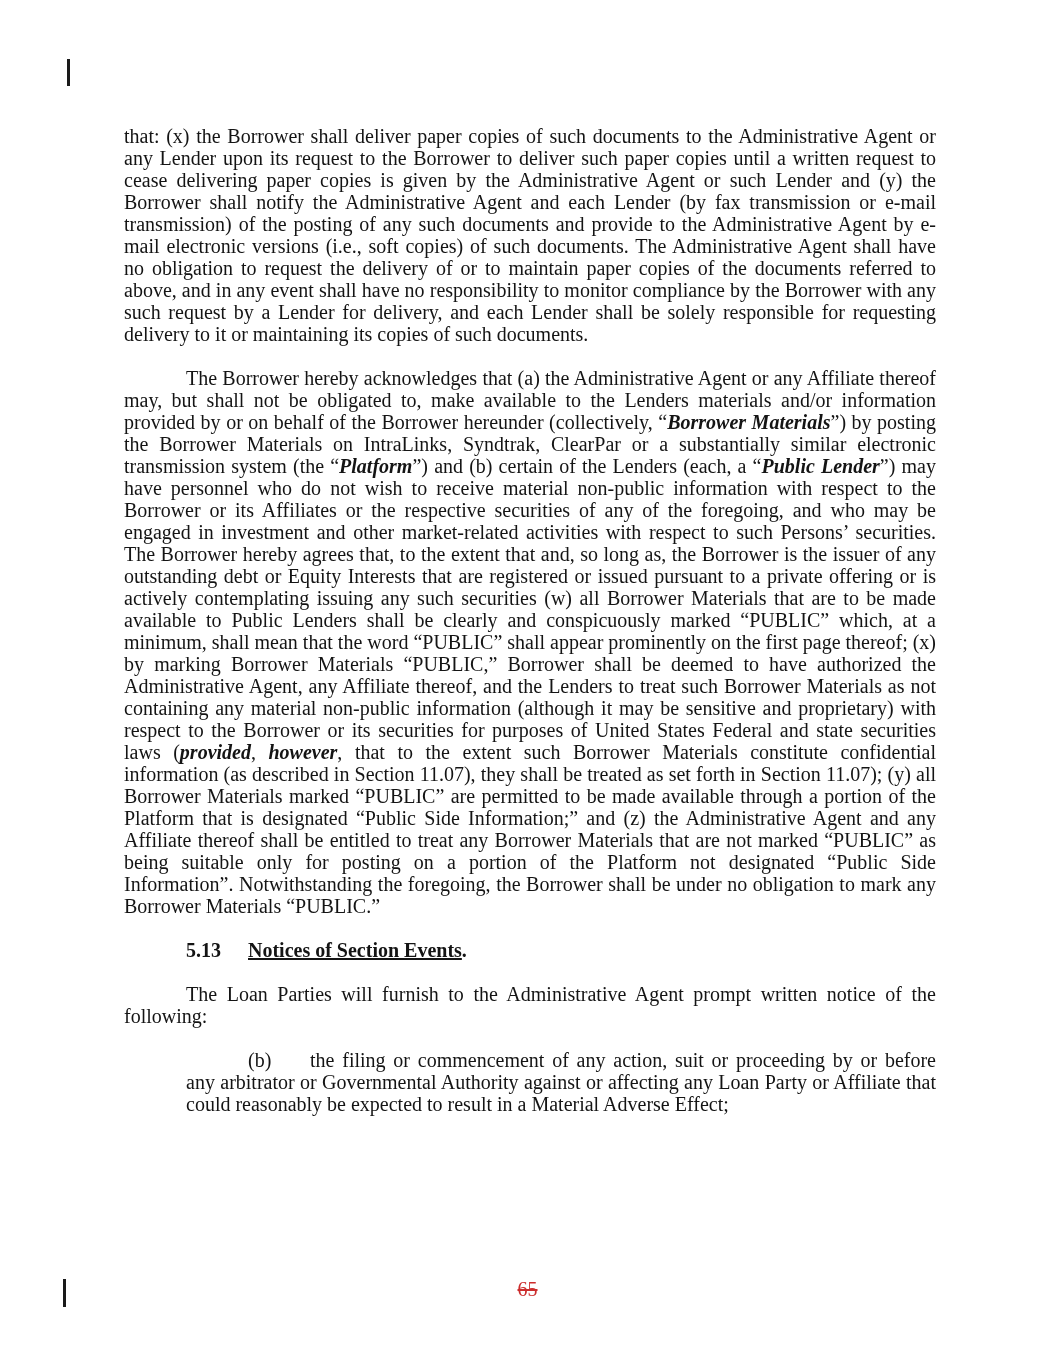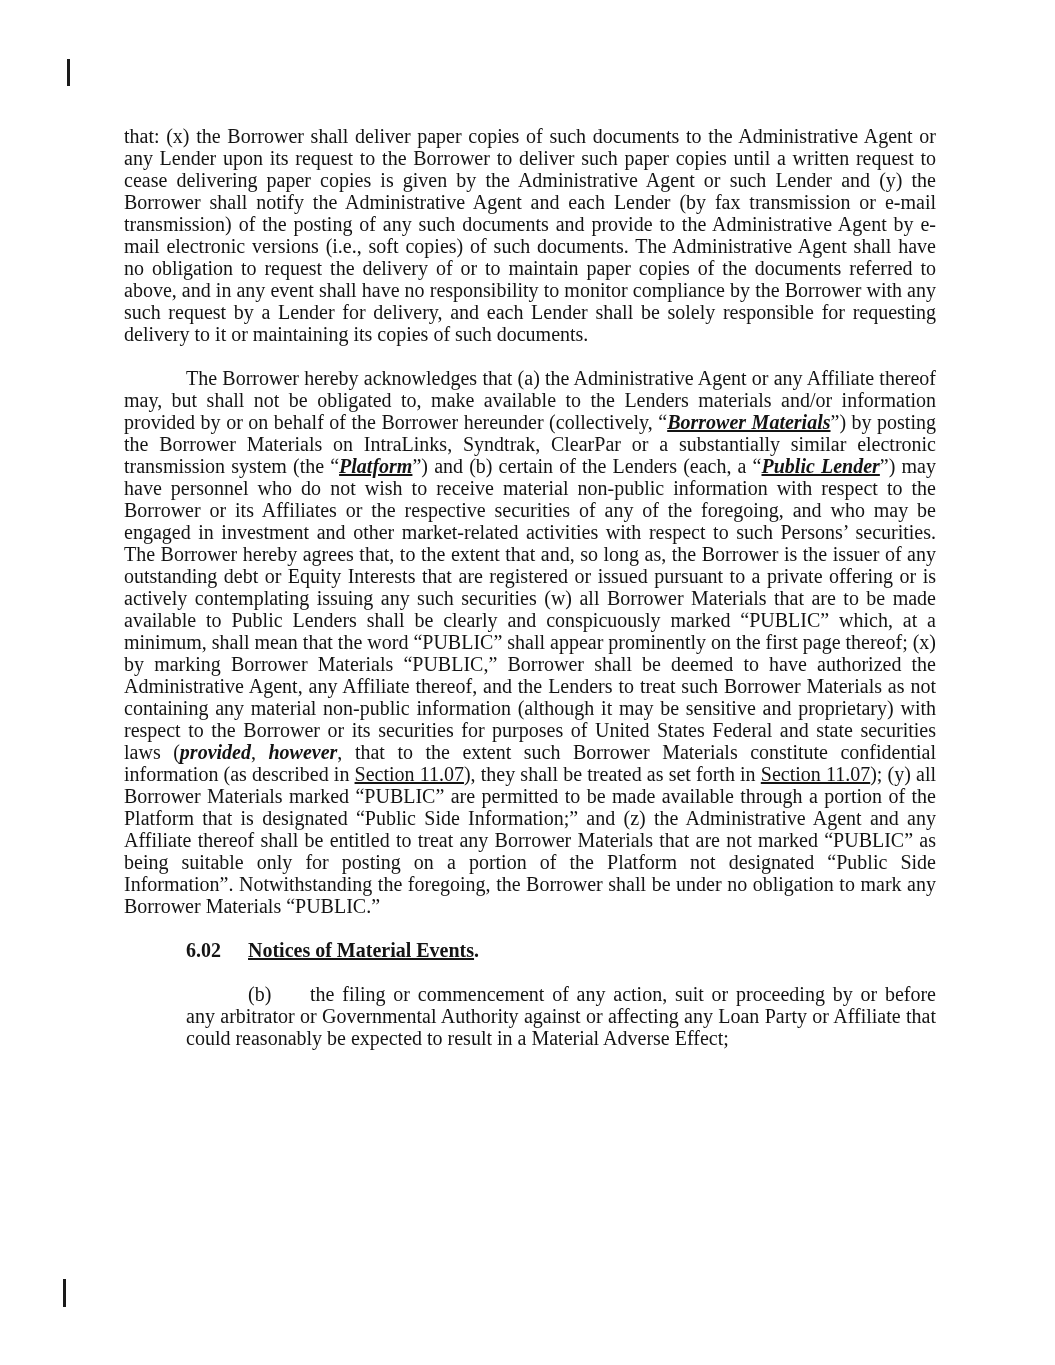--- a/index.html
+++ b/index.html
@@ -68,28 +68,26 @@
     text-indent: 62px;
   }
   .item-label {
     display: inline-block;
     width: 62px;
     text-indent: 0;
   }
   .biu {
     font-weight: bold;
     font-style: italic;
-    text-decoration: underline;
   }
   .it {
     font-style: italic;
     font-weight: bold;
   }
   .ul {
-    text-decoration: underline;
   }
   .footer {
     position: absolute;
     left: 0;
     right: 0;
     top: 1278px;
     text-align: center;
   }
   .pageno {
     color: #cc2d2d;
@@ -103,23 +101,27 @@
 
   <div class="change-bar top"></div>
   <div class="change-bar bottom"></div>
 
   <div class="content">
 
     <p class="cont">that:  (x) the Borrower shall deliver paper copies of such documents to the Administrative Agent or any Lender upon its request to the Borrower to deliver such paper copies until a written request to cease delivering paper copies is given by the Administrative Agent or such Lender and (y) the Borrower shall notify the Administrative Agent and each Lender (by fax transmission or e-mail transmission) of the posting of any such documents and provide to the Administrative Agent by e-mail electronic versions (i.e., soft copies) of such documents.  The Administrative Agent shall have no obligation to request the delivery of or to maintain paper copies of the documents referred to above, and in any event shall have no responsibility to monitor compliance by the Borrower with any such request by a Lender for delivery, and each Lender shall be solely responsible for requesting delivery to it or maintaining its copies of such documents.</p>
 
     <p class="ind"><span>The Borrower hereby acknowledges that (a) the Administrative Agent or any Affiliate thereof may, but shall not be obligated to, make available to the Lenders materials and/or information provided by or on behalf of the Borrower hereunder (collectively, “</span><span class="biu">Borrower Materials</span><span>”) by posting the Borrower Materials on IntraLinks, Syndtrak, ClearPar or a substantially similar electronic transmission system (the “</span><span class="biu">Platform</span><span>”) and (b) certain of the Lenders (each, a “</span><span class="biu">Public Lender</span><span>”) may have personnel who do not wish to receive material non-public information with respect to the Borrower or its Affiliates or the respective securities of any of the foregoing, and who may be engaged in investment and other market-related activities with respect to such Persons’ securities.  The Borrower hereby agrees that, to the extent that and, so long as, the Borrower is the issuer of any outstanding debt or Equity Interests that are registered or issued pursuant to a private offering or is actively contemplating issuing any such securities (w) all Borrower Materials that are to be made available to Public Lenders shall be clearly and conspicuously marked “PUBLIC” which, at a minimum, shall mean that the word “PUBLIC” shall appear prominently on the first page thereof; (x) by marking Borrower Materials “PUBLIC,” Borrower shall be deemed to have authorized the Administrative Agent, any Affiliate thereof, and the Lenders to treat such Borrower Materials as not containing any material non-public information (although it may be sensitive and proprietary) with respect to the Borrower or its securities for purposes of United States Federal and state securities laws (</span><span class="it">provided</span><span>, </span><span class="it">however</span><span>, that to the extent such Borrower Materials constitute confidential information (as described in </span><span class="ul">Section 11.07</span><span>), they shall be treated as set forth in </span><span class="ul">Section 11.07</span><span>); (y) all Borrower Materials marked “PUBLIC” are permitted to be made available through a portion of the Platform that is designated “Public Side Information;” and (z) the Administrative Agent and any Affiliate thereof shall be entitled to treat any Borrower Materials that are not marked “PUBLIC” as being suitable only for posting on a portion of the Platform not designated “Public Side Information”.  Notwithstanding the foregoing, the Borrower shall be under no obligation to mark any Borrower Materials “PUBLIC.”</span></p>
 
-    <p class="heading"><span class="h-num">6.02</span><span class="h-title">Notices of Material Events</span><span>.</span></p>
+    <p class="heading"><span class="h-num">5.13</span><span class="h-title">Notices of Section Events</span><span>.</span></p>
 
+    <p class="ind">The Loan Parties will furnish to the Administrative Agent prompt written notice of the following:</p>
 
 
     <p class="item"><span class="item-label">(b)</span><span>the filing or commencement of any action, suit or proceeding by or before any arbitrator or Governmental Authority against or affecting any Loan Party or Affiliate that could reasonably be expected to result in a Material Adverse Effect;</span></p>
 
 
   </div>
 
+  <div class="footer">
+    <span class="pageno">65</span>
+  </div>
 
 </div>
 
 </body></html>

